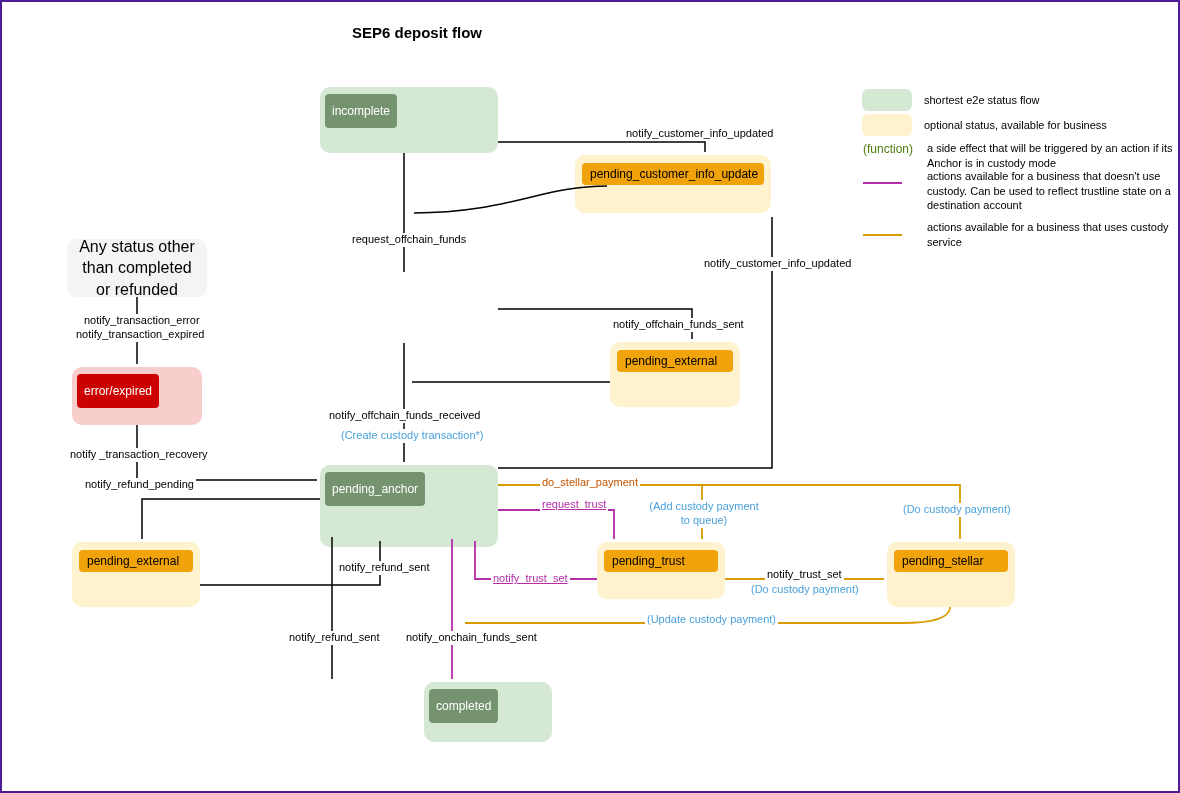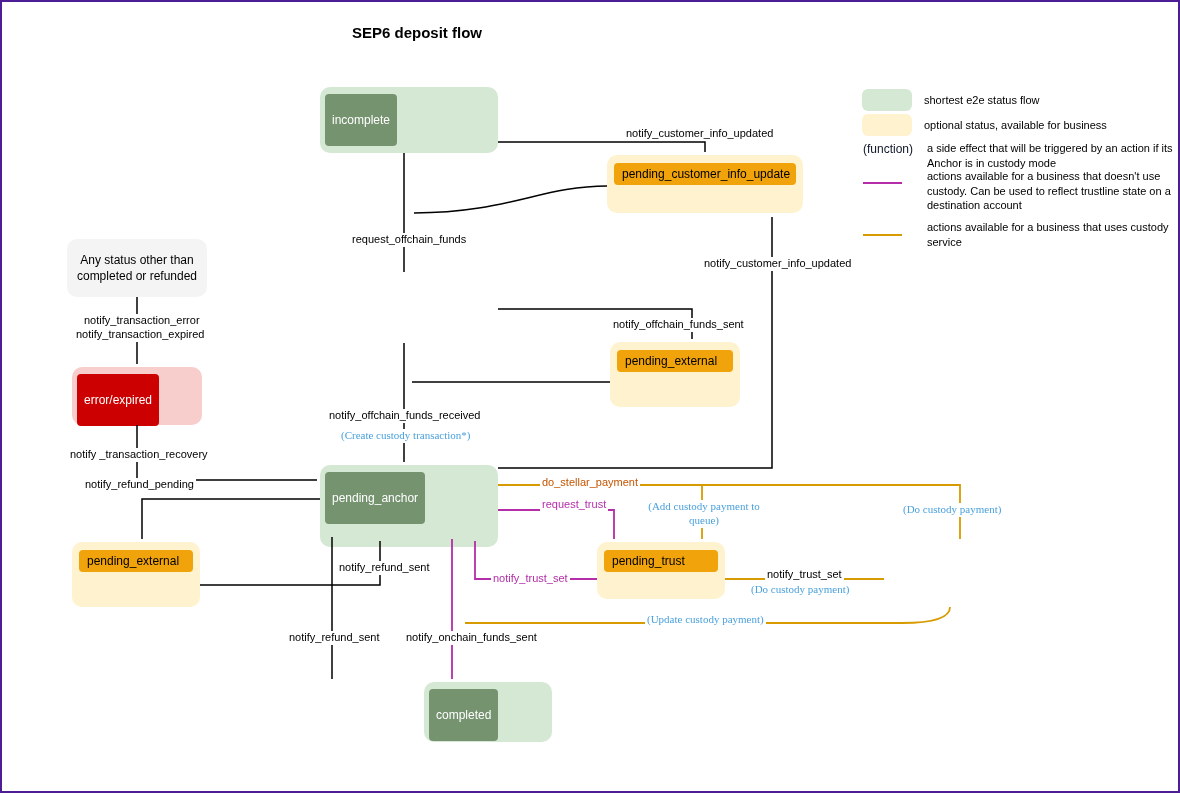--- a/index.html
+++ b/index.html
@@ -7,69 +7,72 @@
     position:relative;width:1180px;height:793px;box-sizing:border-box;
     background:#fff;border:2px solid #4c1d95;overflow:hidden;
     font-family:"Liberation Sans", sans-serif;color:#000;
   }
   .page-title{position:absolute;left:350px;top:22px;font-size:15px;font-weight:bold;}
   .node{position:absolute;border-radius:10px;}
   .node.green{background:#d5e8d4;}
   .node.yellow{background:#fff2ce;}
   .node.pink{background:#f8cecc;}
   .node.gray{background:#f4f4f4;display:flex;align-items:center;justify-content:center;}
-  .gray-text{display:block;text-align:center;font-size:12px;line-height:1.35;}
-  .badge{display:inline-block;margin:7px 0 16px 5px;padding:19px 7px;border-radius:4px;font-size:12px;white-space:nowrap;}
+  .gray-text{display:block;text-align:center;font-size:16px;line-height:1.35;}
+  .badge{display:inline-block;margin:7px 0 16px 5px;padding:10px 7px;border-radius:4px;font-size:12px;white-space:nowrap;}
   .badge.dark-green{background:#75936f;color:#fff;}
   .badge.red{background:#cc0000;color:#fff;text-align:right;}
   .badge.orange{display:block;margin:8px 7px 0 7px;background:#f0a30a;color:#000;padding:4px 8px;box-sizing:border-box;}
   .edges{position:absolute;left:0;top:0;pointer-events:none;}
   .edges path{fill:none;}
   .stroke-black{stroke:#000;stroke-width:1.5;}
   .stroke-purple{stroke:#b32ea8;stroke-width:1.8;}
   .stroke-orange{stroke:#d79b00;stroke-width:1.8;}
   .lbl{position:absolute;font-size:11px;background:#fff;padding:0 2px;white-space:nowrap;line-height:1.25;}
-  .lbl.blue{color:#4aa1dd;font-family:Liberation Serif, serif;}
-  .lbl.purple{color:#b32ea8;}
+  .lbl.blue{color:#4aa1dd;}
+  .lbl.purple{color:#b32ea8;text-decoration:underline;}
   .lbl.orange{color:#c45500;}
   .lbl.center{text-align:center;white-space:normal;}
   .legend-swatch{position:absolute;width:50px;height:22px;border-radius:6px;}
   .legend-swatch.green{background:#d5e8d4;}
   .legend-swatch.yellow{background:#fff2ce;}
   .legend-text{position:absolute;font-size:11px;line-height:1.32;}
-  .legend-token{position:absolute;font-size:12px;color:#0f172a;}
+  .legend-token{position:absolute;font-size:12px;color:#4d7c0f;}
 </style>
 </head>
 <body>
 
 <div id="canvas">
 
   <div class="page-title">SEP6 deposit flow</div>
 
   <div class="node green" style="left:318px;top:85px;width:178px;height:66px">
     <span class="badge dark-green">incomplete</span>
   </div>
 
-  <div class="node yellow" style="left:605px;top:153px;width:196px;height:58px">
+  <div class="node yellow" style="left:573px;top:153px;width:196px;height:58px">
     <span class="badge orange">pending_customer_info_update</span>
   </div>
 
 
   <div class="node yellow" style="left:608px;top:340px;width:130px;height:65px">
     <span class="badge orange">pending_external</span>
   </div>
 
   <div class="node green" style="left:318px;top:463px;width:178px;height:82px">
     <span class="badge dark-green">pending_anchor</span>
   </div>
 
   <div class="node yellow" style="left:595px;top:540px;width:128px;height:57px">
     <span class="badge orange">pending_trust</span>
   </div>
 
+  <div class="node yellow" style="left:885px;top:540px;width:128px;height:65px">
+    <span class="badge orange">pending_stellar</span>
+  </div>
 
   <div class="node yellow" style="left:70px;top:540px;width:128px;height:65px">
     <span class="badge orange">pending_external</span>
   </div>
 
   <div class="node pink" style="left:70px;top:365px;width:130px;height:58px">
     <span class="badge red">error/expired</span>
   </div>
 
   <div class="node gray" style="left:65px;top:237px;width:140px;height:58px">

